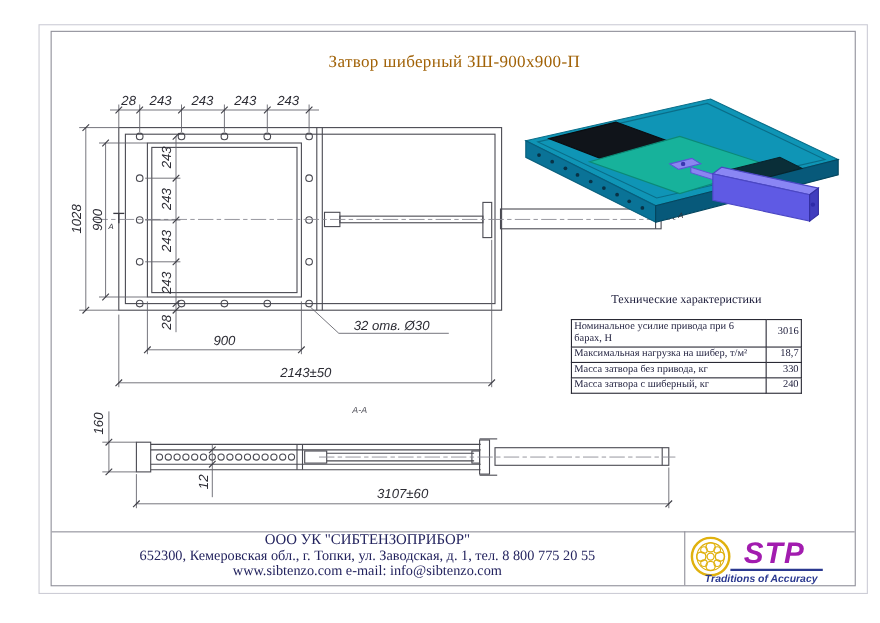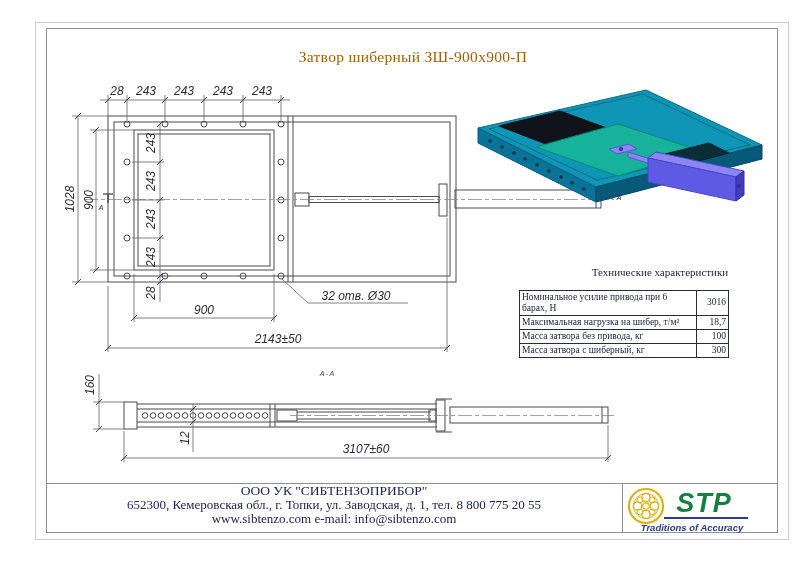--- a/index.html
+++ b/index.html
@@ -8,39 +8,39 @@
   #outer-border{position:absolute;left:35px;top:22px;width:752px;height:516px;
        border:1px solid #cdcdd6;}
   #inner-border{position:absolute;left:46px;top:28px;width:730px;height:503px;
        border:1px solid #90909a;}
   #linework{position:absolute;left:0;top:0;}
   .lbl{position:absolute;transform:translate(-50%,-50%);
        font:italic 12px "Liberation Sans",sans-serif;color:#2c2c34;white-space:nowrap;}
   .lbl.rot{transform:translate(-50%,-50%) rotate(-90deg);}
   .lbl.big{font-size:12px;}
   .lbl.tiny{font-size:7px;}
-  .lbl.aa{font-size:8px;color:#55555e;font-family:Liberation Mono, monospace;}
+  .lbl.aa{font-size:8px;color:#55555e;}
   #title{position:absolute;left:413px;top:57px;transform:translate(-50%,-50%);
        font:15.5px "Liberation Serif",serif;color:#a16207;white-space:nowrap;letter-spacing:.3px;}
-  #specs-title{position:absolute;left:660px;top:272px;transform:translate(-50%,-50%);
+  #specs-title{position:absolute;left:624px;top:272px;transform:translate(-50%,-50%);
        font:11px "Liberation Serif",serif;color:#1e1e3c;white-space:nowrap;}
   #specs{position:absolute;left:519px;top:290px;}
   #specs table{border-collapse:collapse;}
   #specs td{border:1px solid #2a2a35;font:9.5px/1.15 "Liberation Serif",serif;
        color:#1e1e3c;padding:1px 2px;}
   #specs td.lab{width:172px;}
   #specs td.val{width:27px;text-align:right;}
   .foot{position:absolute;transform:translate(-50%,-50%);
        font:13px "Liberation Serif",serif;color:#23235e;white-space:nowrap;}
   #footer-sep{position:absolute;left:47px;top:483px;width:730px;height:0;
        border-top:1px solid #8f8f99;}
   #footer-divider{position:absolute;left:622px;top:483px;height:49px;width:0;
        border-left:1px solid #8f8f99;}
   #logo-name{position:absolute;left:704px;top:503px;transform:translate(-50%,-50%);
-       font:italic 800 27px "Liberation Sans",sans-serif;color:#15803d;letter-spacing:1px;}
+       font:italic 800 27px "Liberation Sans",sans-serif;color:#a21caf;letter-spacing:1px;}
   #logo-tagline{position:absolute;left:692px;top:527px;transform:translate(-50%,-50%);
        font:italic 700 9.5px "Liberation Sans",sans-serif;color:#2b3990;}
 </style>
 </head>
 <body>
 
 <div id="outer-border"></div>
 <div id="inner-border"></div>
 
 <svg id="linework" width="800" height="566" viewBox="0 0 800 566">
@@ -284,25 +284,25 @@
         <tr>
       <td class="lab">Номинальное усилие привода при 6 барах, Н</td>
       <td class="val">3016</td>
     </tr>
     <tr>
       <td class="lab">Максимальная нагрузка на шибер, т/м²</td>
       <td class="val">18,7</td>
     </tr>
     <tr>
       <td class="lab">Масса затвора без привода, кг</td>
-      <td class="val">100</td>
+      <td class="val">330</td>
     </tr>
     <tr>
       <td class="lab">Масса затвора с шиберный, кг</td>
-      <td class="val">300</td>
+      <td class="val">240</td>
     </tr>
   </tbody>
     </table>
 </div>
 
 <div id="footer-sep"></div>
 <div id="footer-divider"></div>
 <span class="foot" style="left:334px;top:491px;font-size:13.5px">ООО УК "СИБТЕНЗОПРИБОР"</span>
 <span class="foot" style="left:334px;top:505px">652300, Кемеровская обл., г. Топки, ул. Заводская, д. 1, тел. 8 800 775 20 55</span>
 <span class="foot" style="left:334px;top:519px">www.sibtenzo.com e-mail: info@sibtenzo.com</span>

